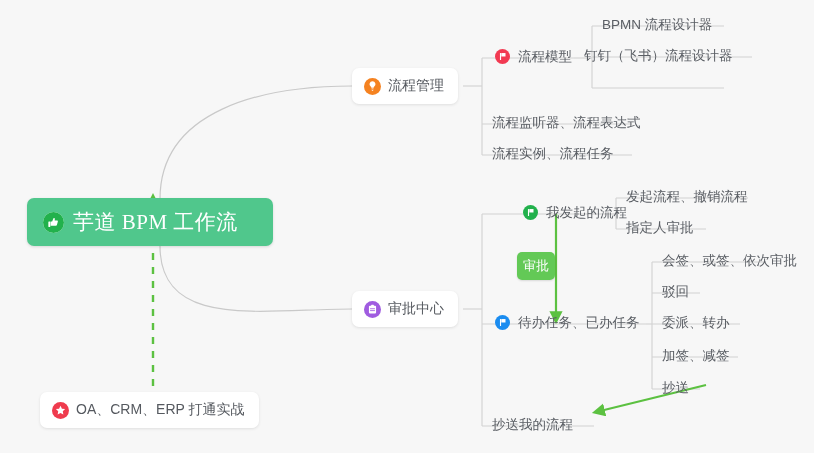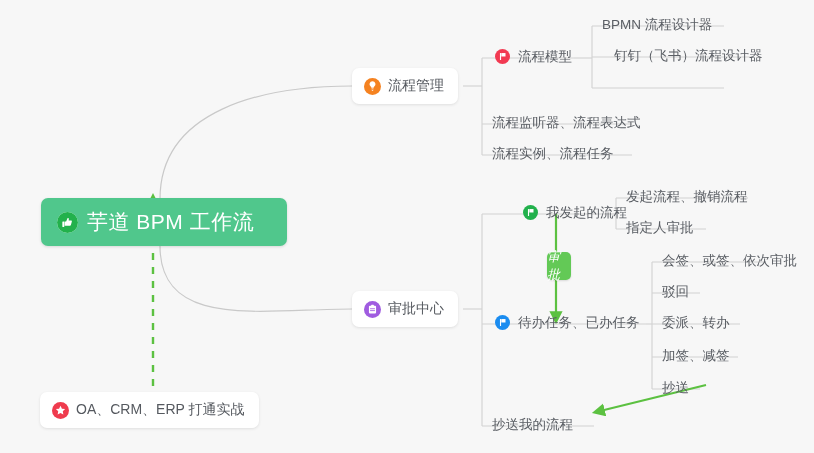--- a/index.html
+++ b/index.html
@@ -10,24 +10,25 @@
     overflow:hidden;
     position:relative;
   }
   #stage{position:absolute;left:0;top:0;width:814px;height:453px;}
   #wires{position:absolute;left:0;top:0;width:814px;height:453px;}
 
   
   .node{position:absolute;display:flex;align-items:center;box-sizing:border-box;white-space:nowrap;}
 
   .root{
-    left:41px;top:198px;width:246px;height:48px;
+    left:27px;top:198px;width:246px;height:48px;
     background:#50c78c;border-radius:7px;
     padding-left:16px;
     box-shadow:0 1px 3px rgba(0,0,0,.13);
+    font-family:Liberation Serif, serif;
   }
   .root .label{color:#ffffff;font-size:21px;letter-spacing:.5px;}
 
   .card{
     background:#ffffff;border-radius:7px;height:36px;padding:0 14px 0 12px;
     box-shadow:0 1px 3px rgba(0,0,0,.10);
   }
   .card .label{color:#55595f;font-size:14px;}
 
   .leaf{height:30px;padding:0 10px 0 2px;align-items:flex-end;}
@@ -151,21 +152,21 @@
         <rect x="6.6" y="5.2" width="1.5" height="9.6" rx=".5" fill="#fff"></rect>
         <path d="M8.4 5.4h5.6v4.6H8.4z" fill="#fff"></path>
       </svg>
     </span>
     <span class="label">流程模型</span>
   </div>
 
   <div class="node leaf" style="left:600px;top:8px;">
     <span class="label">BPMN 流程设计器</span>
   </div>
-  <div class="node leaf" style="left:612px;top:39px;">
+  <div class="node leaf" style="left:582px;top:39px;">
     <span class="label">钉钉（飞书）流程设计器</span>
   </div>
 
   <div class="node leaf" style="left:490px;top:106px;align-items:flex-end;">
     <span class="label">流程监听器、流程表达式</span>
   </div>
   <div class="node leaf" style="left:490px;top:137px;">
     <span class="label">流程实例、流程任务</span>
   </div>
 
@@ -226,17 +227,17 @@
     <span class="label">加签、减签</span>
   </div>
   <div class="node leaf" style="left:660px;top:371px;">
     <span class="label">抄送</span>
   </div>
 
   <div class="node leaf" style="left:490px;top:408px;">
     <span class="label">抄送我的流程</span>
   </div>
 
-  <div class="tag" style="left:547px;top:252px;width:24px;height:28px;font-style:italic;">
+  <div class="tag" style="left:517px;top:252px;width:38px;height:28px;">
     <span>审批</span>
   </div>
 
 </div>
 
 </body></html>

